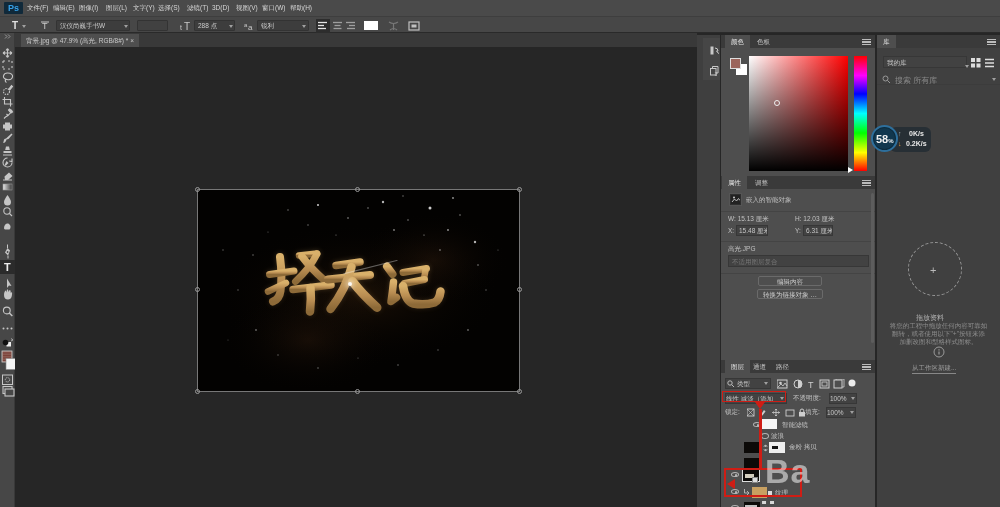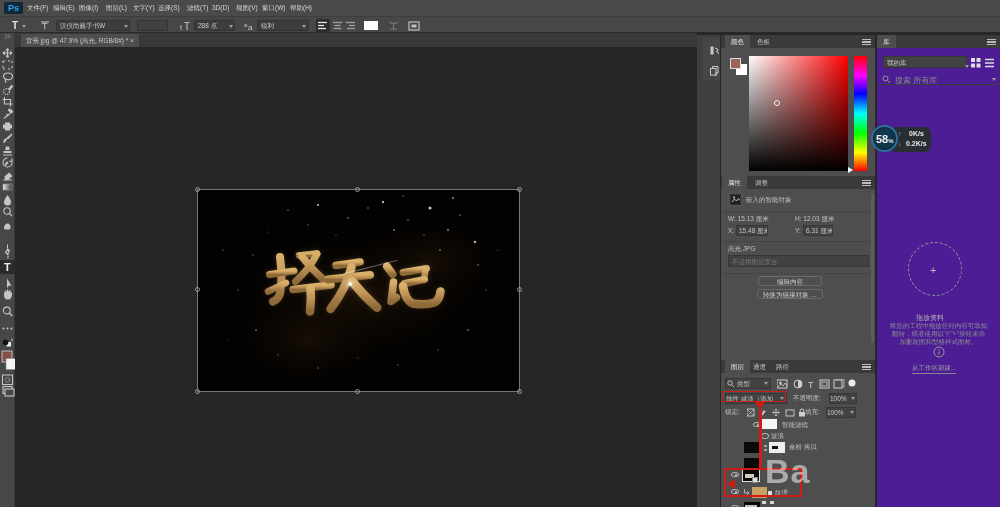--- a/index.html
+++ b/index.html
@@ -17,21 +17,21 @@
 
 #tabbar{left:15px;top:33px;width:682px;height:14px;background:#393939}
 #doctab{position:absolute;left:6px;top:1px;width:118px;height:13px;background:#4e4e4e;color:#c9c9c9;font-size:6.5px;line-height:13px;padding-left:5px;white-space:nowrap}
 
 #paste{left:15px;top:47px;width:682px;height:460px;background:#262626}
 #canvas{position:absolute;left:183px;top:143px;width:321px;height:201px;background:#060402;outline:1px solid #777}
 .hdl{position:absolute;width:5px;height:5px;border:1px solid #999;border-radius:50%;background:#26262600}
 
 #dock{left:697px;top:35px;width:23px;height:472px;background:#3f3f3f}
 #col1{left:721px;top:35px;width:154px;height:472px;background:#4e4e4e}
-#col2{left:877px;top:35px;width:123px;height:472px;background:#4c1d95}
+#col2{left:877px;top:35px;width:123px;height:472px;background:#404040}
 .ptabs{position:absolute;left:0;width:100%;height:13px;background:#3a3a3a;color:#c2c2c2;font-size:6.5px}
 .ptab{position:absolute;top:0;height:13px;line-height:13px;padding:0 6px}
 .ptab.act{background:#4e4e4e;color:#e2e2e2}
 .pmenu{position:absolute;right:4px;top:4px;width:9px;height:6px;border-top:1.5px solid #bbb;border-bottom:1.5px solid #bbb}
 .pmenu:after{content:"";position:absolute;left:0;top:1.2px;width:9px;height:1.5px;background:#bbb}
 .s{position:absolute;font-size:6.5px;color:#c2c2c2;white-space:nowrap}
 .dim{color:#8f8f8f}
 .fld{position:absolute;background:#424242;border:1px solid #373737;color:#c6c6c6;font-size:6.5px;white-space:nowrap;overflow:hidden}
 .btn{position:absolute;background:#4e4e4e;border:1px solid #6a6a6a;border-radius:2px;color:#d0d0d0;font-size:6.5px;text-align:center}
 .dar{position:absolute;width:0;height:0;border-left:2.5px solid transparent;border-right:2.5px solid transparent;border-top:3.5px solid #a0a0a0}

